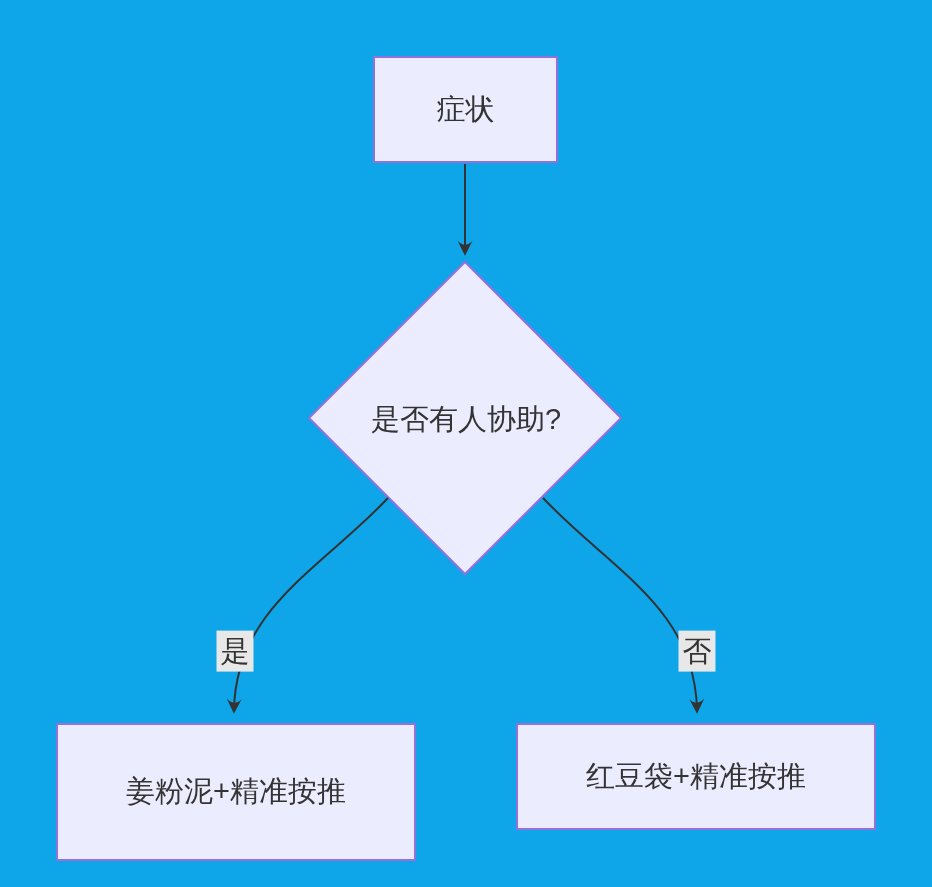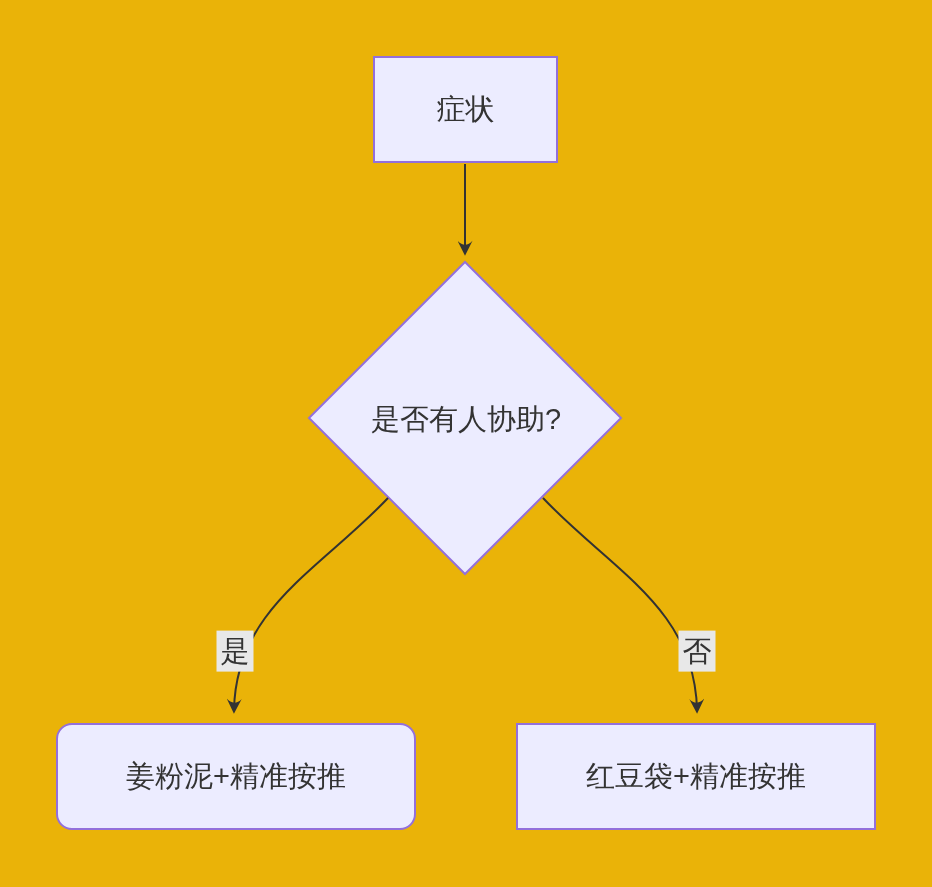--- a/index.html
+++ b/index.html
@@ -5,21 +5,21 @@
   html, body {
     margin: 0;
     padding: 0;
     background: #ffffff;
     font-family: "Liberation Sans", "DejaVu Sans", sans-serif;
   }
   .canvas {
     position: relative;
     width: 932px;
     height: 887px;
-    background: #eab308;
+    background: #0ea5e9;
     overflow: hidden;
   }
   .edges-layer {
     position: absolute;
     left: 0;
     top: 0;
     width: 932px;
     height: 887px;
   }
   .edge-path {
@@ -39,21 +39,21 @@
     border: 2px solid #9370DB;
     display: flex;
     align-items: center;
     justify-content: center;
     color: #333333;
     font-size: 29px;
     white-space: nowrap;
     text-align: center;
   }
   .node-rect.start    { left: 373px; top: 56px;  width: 185px; height: 107px; }
-  .node-rect.result-a { left: 56px;  top: 723px; width: 360px; height: 107px; border-radius: 16px; }
+  .node-rect.result-a { left: 56px;  top: 723px; width: 360px; height: 138px; }
   .node-rect.result-b { left: 516px; top: 723px; width: 360px; height: 107px; }
   .diamond-label {
     position: absolute;
     left: 466px;
     top: 420px;
     transform: translate(-50%, -50%);
     color: #333333;
     font-size: 29px;
     white-space: nowrap;
     text-align: left;

